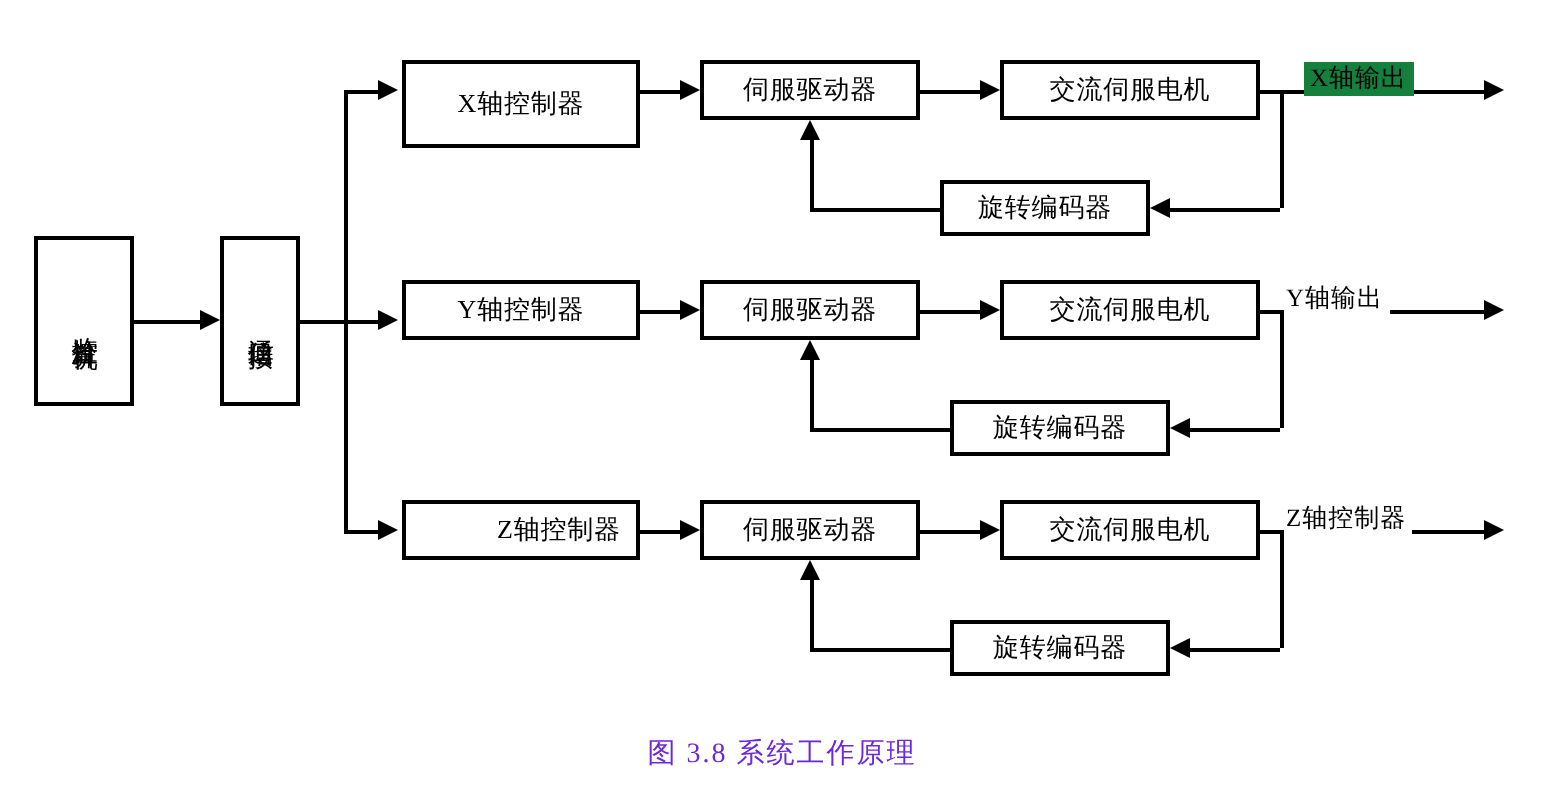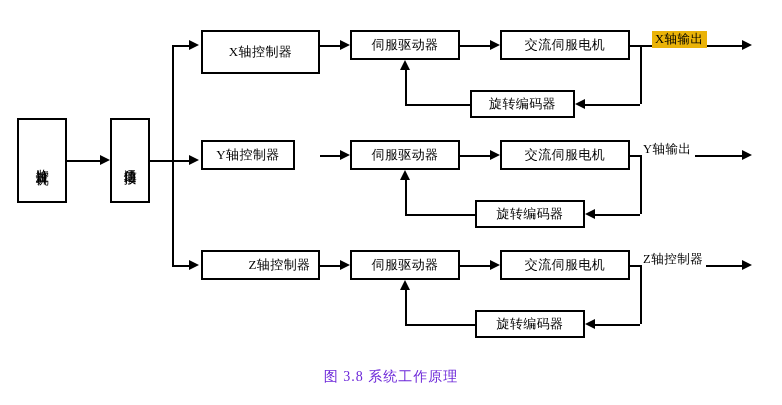--- a/index.html
+++ b/index.html
@@ -131,37 +131,37 @@
 
   <div class="hline" style="left:460px; top:45px; width:30px;"></div>
   <div class="arrow-r" style="left:490px; top:40px;"></div>
 
   <div class="node" style="left:500px; top:30px; width:130px; height:30px;">
     <span>交流伺服电机</span>
   </div>
 
   <div class="hline" style="left:630px; top:45px; width:112px;"></div>
   <div class="arrow-r" style="left:742px; top:40px;"></div>
-  <div class="edge-label" style="left:652px; top:31px; background:#eab308; padding:0 3px;">
+  <div class="edge-label" style="left:652px; top:31px; background:#15803d; padding:0 3px;">
     <span>X轴输出</span>
   </div>
 
   <div class="vline" style="left:640px; top:45px; height:59px;"></div>
   <div class="hline" style="left:585px; top:104px; width:55px;"></div>
   <div class="arrow-l" style="left:575px; top:99px;"></div>
 
   <div class="node" style="left:470px; top:90px; width:105px; height:28px;">
     <span>旋转编码器</span>
   </div>
 
   <div class="hline" style="left:405px; top:104px; width:65px;"></div>
   <div class="vline" style="left:405px; top:70px; height:36px;"></div>
   <div class="arrow-u" style="left:400px; top:60px;"></div>
 
-  <div class="node" style="left:201px; top:140px; width:94px; height:30px;align-items:center;">
+  <div class="node" style="left:201px; top:140px; width:119px; height:30px;align-items:center;">
     <span>Y轴控制器</span>
   </div>
 
   <div class="hline" style="left:320px; top:155px; width:20px;"></div>
   <div class="arrow-r" style="left:340px; top:150px;"></div>
 
   <div class="node" style="left:350px; top:140px; width:110px; height:30px;">
     <span>伺服驱动器</span>
   </div>
 

